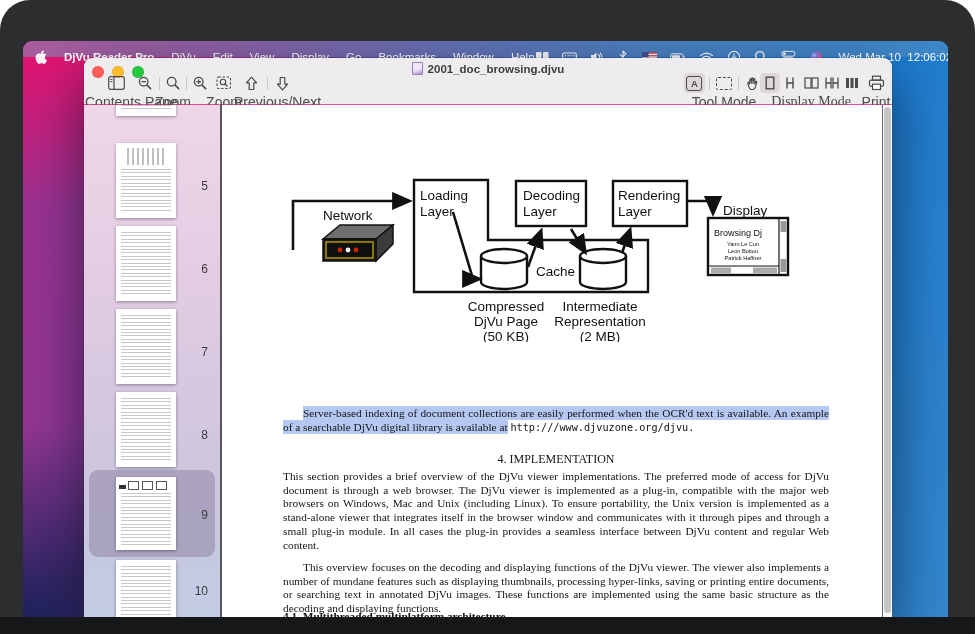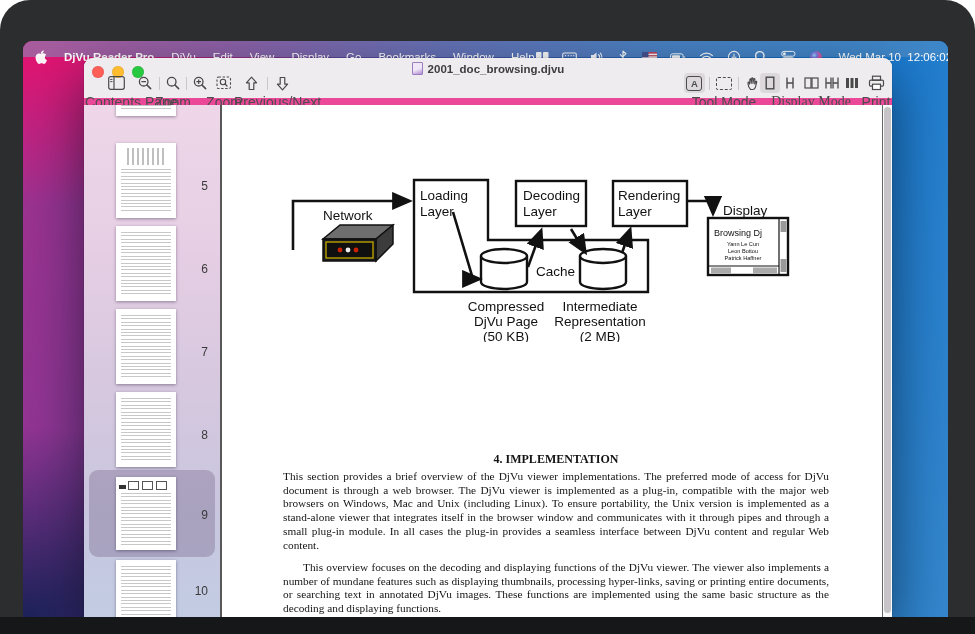--- a/index.html
+++ b/index.html
@@ -18,21 +18,21 @@
   .menu-left{display:flex;align-items:center;gap:17px;}
   .menu-item{white-space:nowrap;cursor:default;}
   .menu-item.bold{font-weight:bold;}
   .menu-right{margin-left:auto;display:flex;align-items:center;gap:13px;}
   .sicon{display:flex;align-items:center;opacity:.95;}
   .clock{white-space:pre;font-size:11.5px;margin-left:3px;}
   
   .window{position:absolute;left:61px;top:17px;width:808px;height:559px;border-radius:9px 9px 0 0;
     background:#fff;box-shadow:0 20px 55px rgba(0,0,0,.5),0 0 1px rgba(0,0,0,.5);}
   .header{position:absolute;top:0;left:0;right:0;height:47px;background:#efecef;border-radius:9px 9px 0 0;
-    border-bottom:7px solid #ec4899;box-sizing:border-box;}
+    border-bottom:1px solid #ec4899;box-sizing:border-box;}
   .tlights{position:absolute;top:8px;left:8px;display:flex;gap:8px;}
   .tl{width:12px;height:12px;border-radius:50%;box-shadow:inset 0 0 1px rgba(0,0,0,.3);}
   .tl.r{background:#ff5f57;}.tl.y{background:#febc2e;}.tl.g{background:#28c840;}
   .wtitle{position:absolute;top:4px;left:60px;right:60px;text-align:center;font-size:11.5px;font-weight:bold;color:#3d3d3d;}
   .doc-ico{display:inline-block;width:9px;height:11px;background:linear-gradient(160deg,#efe6f7 55%,#b08ad0);border:1px solid #9a7cc0;border-radius:1px;vertical-align:-2px;margin-right:5px;}
   .tb-group{position:absolute;top:15px;text-align:center;color:#4a4a4a;}
   .tb-icons{display:flex;align-items:center;justify-content:center;gap:8px;height:20px;}
   .tb-label{font-size:14px;color:#4c4c4c;margin-top:1px;white-space:nowrap;}
   .tb-sep{width:1px;height:13px;background:#cbc8cb;}
   .tbtn{display:flex;align-items:center;justify-content:center;width:22px;height:20px;border-radius:4px;}
@@ -56,21 +56,21 @@
   .pagenum{position:absolute;right:12px;width:30px;text-align:right;font-size:12px;color:#3a3a3a;}
   
   .content{position:absolute;left:138px;right:10px;top:47px;bottom:0;background:#fff;overflow:hidden;}
   .scrollzone{position:absolute;right:0;width:10px;top:47px;bottom:0;background:#fbfafb;border-left:1px solid #666;box-sizing:border-box;}
   .scrollthumb{position:absolute;left:1px;right:1px;top:2px;height:506px;background:#c6c4c7;border-radius:4px;}
   .doc-text{position:absolute;left:61px;width:546px;font-family:"Liberation Serif","DejaVu Serif",serif;
     font-size:11.3px;line-height:13.7px;color:#141414;text-align:justify;}
   .doc-text mark{background:#b4c8f2;color:inherit;padding:1px 0;}
   .indent{text-indent:20px;}
   .heading{position:absolute;left:61px;width:546px;text-align:center;font-family:"Liberation Serif","DejaVu Serif",serif;
-    font-size:12px;font-weight:bold;color:#141414;}
+    font-size:12px;font-weight:normal;color:#141414;}
   .urltxt{font-family:"DejaVu Sans Mono",monospace;font-size:10.2px;}
   .figwrap{position:absolute;left:63px;top:67px;width:560px;height:170px;}
 </style>
 </head>
 <body>
 
 <div class="bezel">
   <div class="bezel-bottom"></div>
 
   <div class="screen">
@@ -438,25 +438,30 @@
             <text x="221" y="139" text-anchor="middle">Compressed</text>
             <text x="221" y="154" text-anchor="middle">DjVu Page</text>
             <text x="221" y="169" text-anchor="middle">(50 KB)</text>
             <text x="315" y="139" text-anchor="middle">Intermediate</text>
             <text x="315" y="154" text-anchor="middle">Representation</text>
             <text x="315" y="169" text-anchor="middle">(2 MB)</text>
           </svg>
         </div>
 
 
+        <div class="doc-text indent" style="top:302px;">
+          <mark>Server-based indexing of document collections are easily performed when the OCR'd text is available. An example of a searchable DjVu digital library is available at</mark>
+          <span class="urltxt">http:///www.djvuzone.org/djvu.</span>
+        </div>
 
         <div class="heading" style="top:347px;">4. IMPLEMENTATION</div>
 
         <div class="doc-text" style="top:365px;">This section provides a brief overview of the DjVu viewer implementations. The preferred mode of access for DjVu document is through a web browser. The DjVu viewer is implemented as a plug-in, compatible with the major web browsers on Windows, Mac and Unix (including Linux). To ensure portability, the Unix version is implemented as a stand-alone viewer that integrates itself in the browser window and communicates with it through pipes and through a small plug-in module. In all cases the plug-in provides a seamless interface between DjVu content and regular Web content.</div>
         <div class="doc-text indent" style="top:456px;">This overview focuses on the decoding and displaying functions of the DjVu viewer. The viewer also implements a number of mundane features such as displaying thumbnails, processing hyper-links, saving or printing entire documents, or searching text in annotated DjVu images. These functions are implemented using the same basic structure as the decoding and displaying functions.</div>
+        <div class="doc-text" style="top:505px;font-weight:bold;">4.1. Multithreaded multiplatform architecture</div>
       </div>
 
       <div class="scrollzone">
         <div class="scrollthumb"></div>
       </div>
     </div>
   </div>
 </div>
 
 </body></html>

